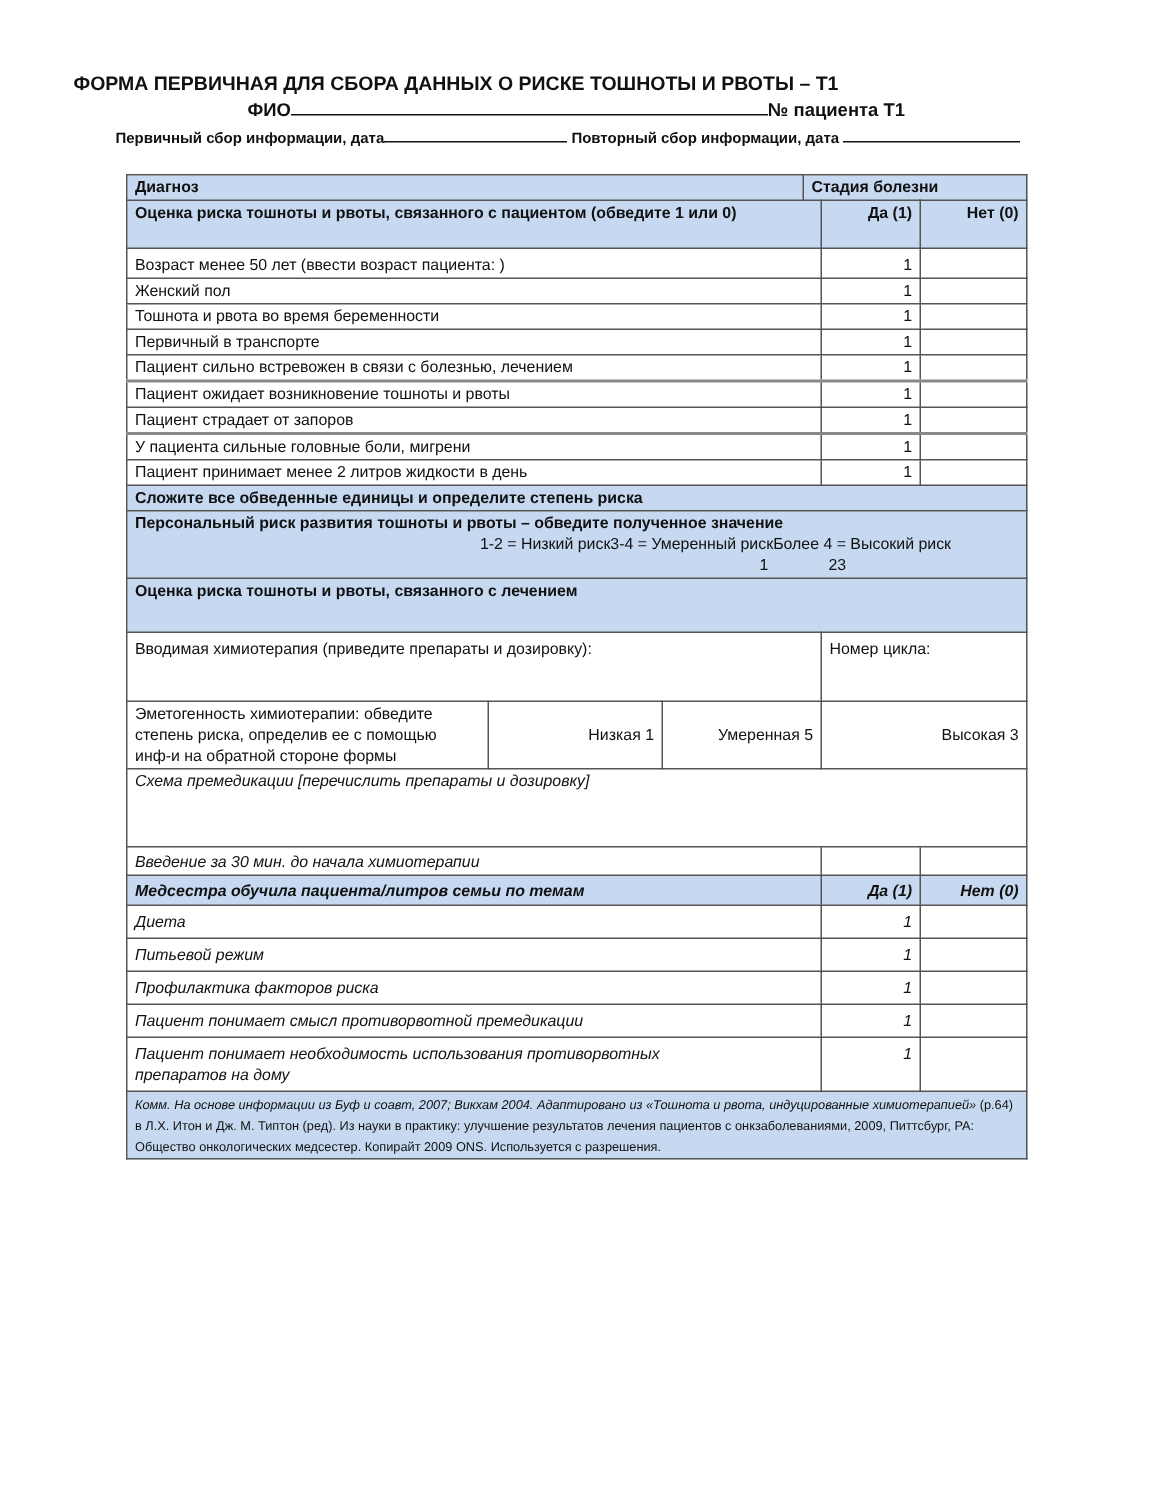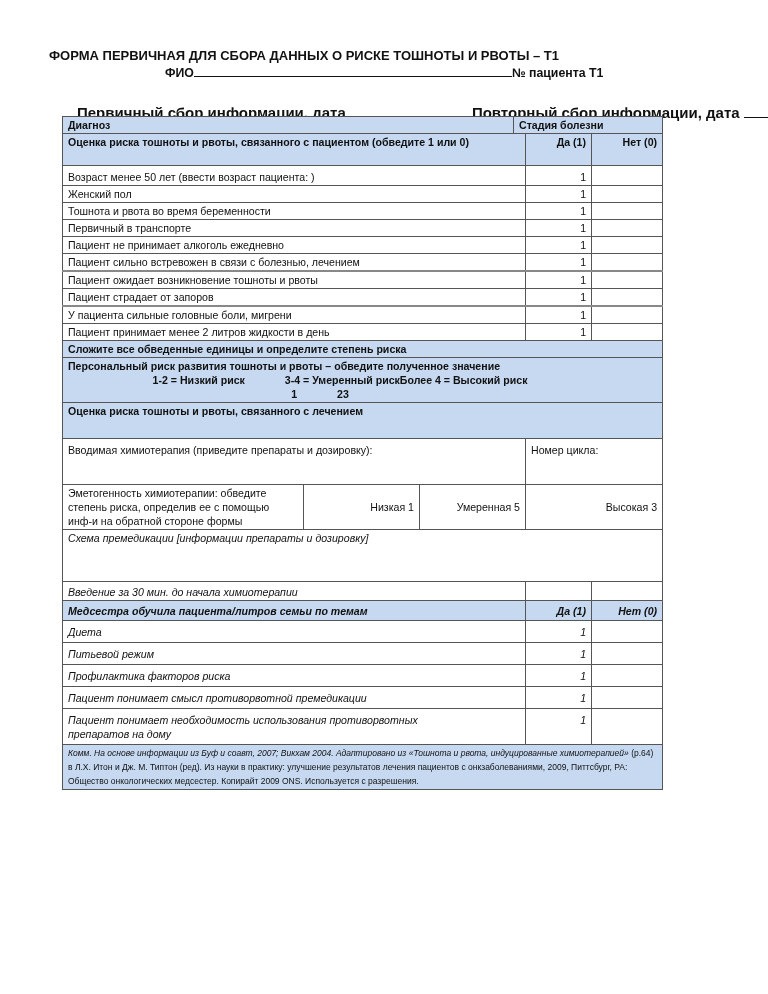--- a/index.html
+++ b/index.html
@@ -1,31 +1,31 @@
 <!DOCTYPE html>
 <html><head>
 <meta charset="utf-8">
 <style>
   html, body { margin: 0; padding: 0; background: #ffffff; }
   body { width: 768px; height: 994px; position: relative; font-family: "Liberation Sans", sans-serif; color: #111; overflow: hidden; }
   .hdr { position: absolute; left: 48px; width: 680px; font-weight: bold; font-size: 12px; white-space: nowrap; }
   #t1 { top: 48px; left: 49px; font-size: 13px; }
   #t2 { top: 64px; left: 165px; font-size: 12.3px; }
-  #t3 { top: 104px; left: 48px; font-size: 15px; padding-left: 29px; }
+  #t3 { top: 82px; left: 48px; font-size: 10px; padding-left: 29px; }
   .blank { display: inline-block; border-bottom: 1px solid #111; height: 12px; vertical-align: baseline; }
 
-  table.form { position: absolute; left: 62px; top: 116px; width: 600px; border-collapse: collapse; font-size: 10.6px; table-layout: fixed; }
+  table.form { position: absolute; left: 84px; top: 116px; width: 600px; border-collapse: collapse; font-size: 10.6px; table-layout: fixed; }
   table.form td { border: 1px solid #555; padding: 1px 5px; vertical-align: top; line-height: 14px; }
   .blue { background: #c6d9f1; }
   .b { font-weight: bold; }
   .i { font-style: italic; }
   .c { text-align: right; }
   .note { font-size: 8.5px; line-height: 12.5px; font-style: italic; }
   .note span.n { font-style: normal; }
-  .riskline { display: flex; justify-content: center; font-weight: bold; }
+  .riskline { display: flex; justify-content: flex-end; font-weight: normal; }
   .riskline span { display:inline-block; }
 </style>
 </head>
 <body>
 
 <div class="hdr" id="t1">ФОРМА ПЕРВИЧНАЯ ДЛЯ СБОРА ДАННЫХ О РИСКЕ ТОШНОТЫ И РВОТЫ – Т1</div>
 <div class="hdr" id="t2">
   <span>ФИО</span><span class="blank" style="width:318px"></span><span>№ пациента Т1</span>
 </div>
 <div class="hdr" id="t3">
@@ -77,27 +77,20 @@
       </tr>
       <tr>
         <td colspan="4">
           <div>Первичный в транспорте</div>
         </td>
         <td class="c">1</td>
         <td></td>
       </tr>
       <tr>
         <td colspan="4">
-          <div>Пациент не принимает алкоголь ежедневно</div>
-        </td>
-        <td class="c">1</td>
-        <td></td>
-      </tr>
-      <tr>
-        <td colspan="4">
           <div>Пациент сильно встревожен в связи с болезнью, лечением</div>
         </td>
         <td class="c">1</td>
         <td></td>
       </tr>
       <tr>
         <td colspan="4" style="border-top: 2px solid rgb(136, 136, 136);">
           <div>Пациент ожидает возникновение тошноты и рвоты</div>
         </td>
         <td class="c" style="border-top: 2px solid rgb(136, 136, 136);">1</td>
@@ -127,21 +120,21 @@
     </tbody>
   <tbody>
       <tr class="blue b">
     <td colspan="6">Сложите все обведенные единицы и определите степень риска</td>
   </tr>
   <tr class="blue b">
     <td colspan="6" style="padding-right:50px">
       <div>Персональный риск развития тошноты и рвоты – обведите полученное значение</div>
       <div class="riskline">
         <span>1-2 = Низкий риск</span>
-        <span style="margin-left:40px">3-4 = Умеренный риск</span>
+        <span style="">3-4 = Умеренный риск</span>
         <span>Более 4 = Высокий риск</span>
       </div>
       <div class="riskline" style="padding:0 70px 0 30px">
         <span>1</span>
         <span style="margin-left:40px">2</span>
         <span>3</span>
       </div>
     </td>
   </tr>
   <tr class="blue b" style="height:36px">
@@ -155,21 +148,21 @@
     <td style="padding-top:1px">
       <div>Эметогенность химиотерапии:   обведите</div>
       <div>степень риска, определив ее с помощью</div>
       <div>инф-и на обратной стороне формы</div>
     </td>
     <td class="c" style="vertical-align:middle">Низкая 1</td>
     <td colspan="2" class="c" style="vertical-align:middle">Умеренная 5</td>
     <td colspan="2" class="c" style="vertical-align:middle">Высокая 3</td>
   </tr>
   <tr style="height:52px">
-    <td colspan="6" class="i"><span>Схема премедикации [информации препараты и дозировку]</span></td>
+    <td colspan="6" class="i"><span>Схема премедикации [перечислить препараты и дозировку]</span></td>
   </tr>
   <tr>
     <td colspan="4" class="i" style="padding-top:3px">Введение за 30 мин. до начала химиотерапии</td>
     <td></td>
     <td></td>
   </tr>
   <tr class="blue b i" style="height:20px">
     <td colspan="4" style="vertical-align:middle">Медсестра обучила пациента/литров семьи по темам</td>
     <td class="c" style="vertical-align:middle">Да (1)</td>
     <td class="c" style="vertical-align:middle">Нет (0)</td>

